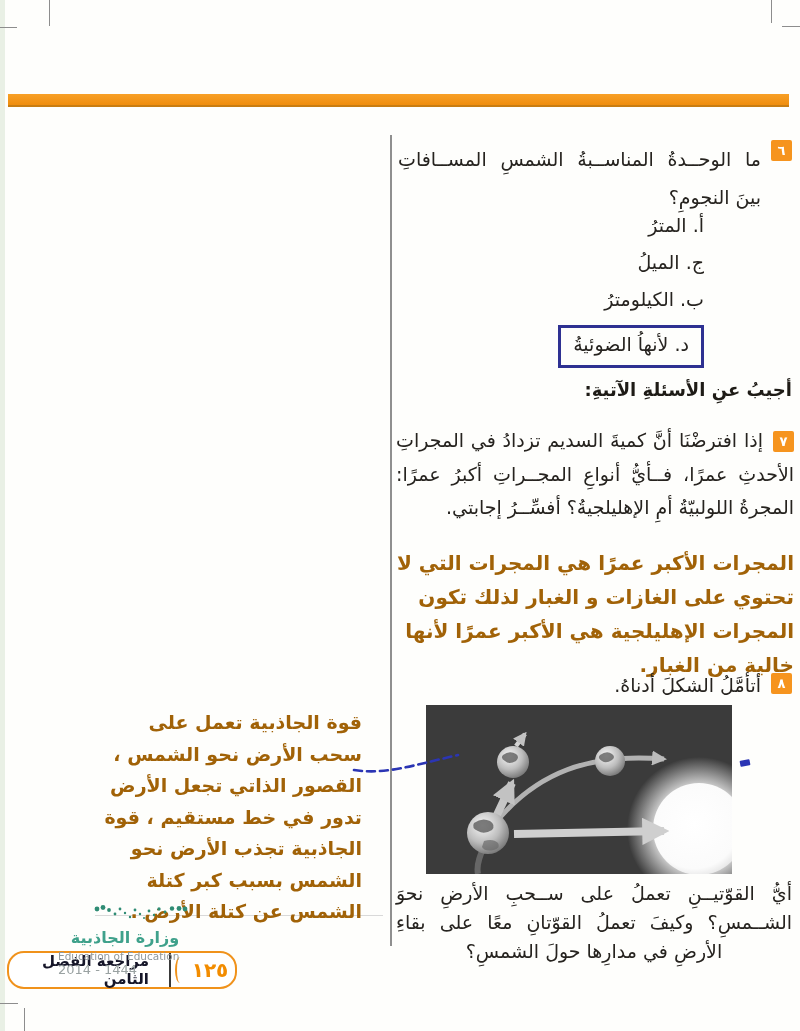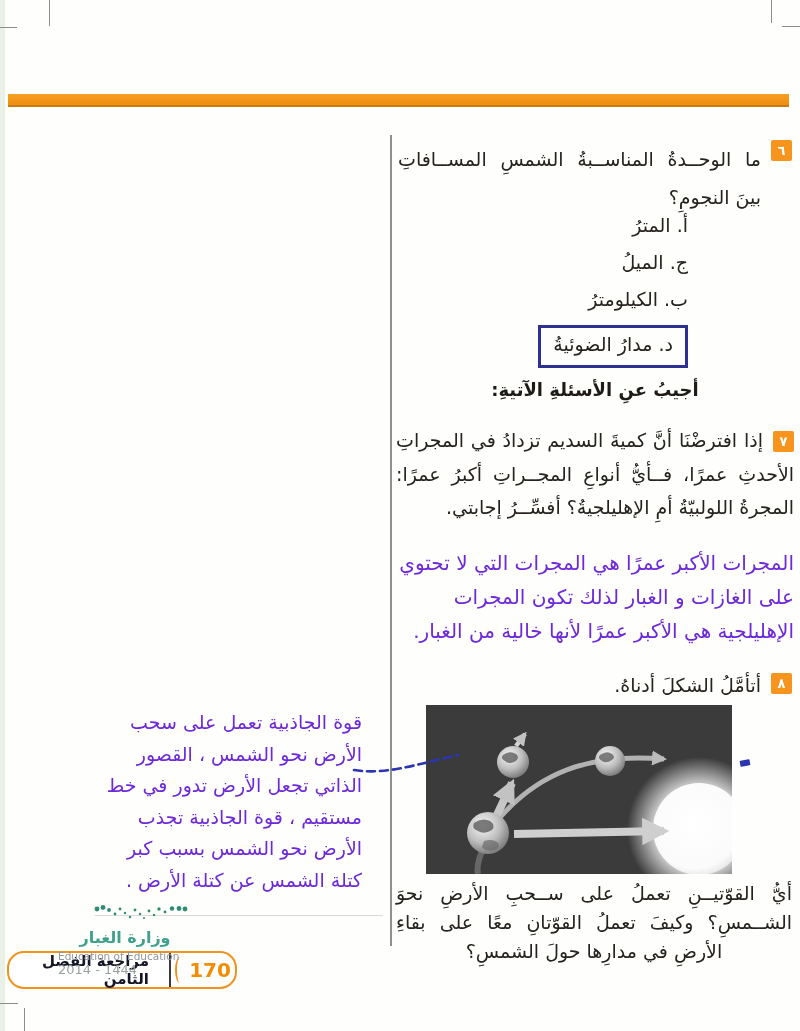--- a/index.html
+++ b/index.html
@@ -23,29 +23,29 @@
   .h-faint{left:95px;top:915px;width:288px;height:1px;background:#d9d9d9;}
   
   .badge{
     display:inline-flex;align-items:center;justify-content:center;
     width:21px;height:21px;background:#f6941e;color:#fff;
     font-size:13px;font-weight:bold;border-radius:2px;flex:0 0 21px;
   }
   .qrow{display:flex;flex-direction:row;gap:10px;direction:rtl;align-items:flex-start;}
   .qtext{font-size:19px;line-height:38px;text-align:justify;text-align-last:right;direction:rtl;flex:1;}
   .q6wrap{left:398px;top:140px;width:394px;}
-  .options{left:396px;top:212px;width:292px;direction:rtl;text-align:right;font-size:19px;}
+  .options{left:412px;top:212px;width:292px;direction:rtl;text-align:right;font-size:19px;}
   .options .opt{margin-bottom:10px;line-height:27px;}
   .answer-box{display:inline-block;border:3px solid #2e3192;padding:3px 12px 7px 12px;margin-top:2px;}
-  .heading{left:398px;top:379px;width:394px;direction:rtl;text-align:center;
+  .heading{left:398px;top:379px;width:394px;direction:rtl;text-align:right;
     font-size:18px;font-weight:bold;color:#1e1b16;}
   .q7wrap{left:396px;top:424px;width:398px;}
   .q7wrap .para{font-size:19px;line-height:33.5px;text-align:justify;text-align-last:right;direction:rtl;}
   .q7wrap .badge{float:right;margin-left:10px;margin-top:7px;}
-  .ink{color:#6d28d9;font-weight:normal;}
+  .ink{color:#a16207;font-weight:bold;}
   .answer7{left:380px;top:546px;width:414px;direction:rtl;text-align:right;
     font-size:20px;line-height:34px;}
   .q8row{left:398px;top:673px;width:394px;}
   .q8row .qtext{text-align:left;line-height:24px;}
   .figure{left:426px;top:705px;width:306px;height:169px;background:#3b3b3b;}
   .annotation{left:90px;top:707px;width:272px;direction:rtl;text-align:right;
     font-size:19px;line-height:31.5px;}
   .leader{left:346px;top:741px;width:116px;height:38px;z-index:15;}
   .blue-tick{left:740px;top:760px;width:10px;height:6px;background:#2b35b4;
     transform:rotate(-10deg);border-radius:1px;}
@@ -87,21 +87,21 @@
 
 <div class="abs q6wrap qrow">
   <span class="badge">٦</span>
   <div class="qtext">ما الوحــدةُ المناســبةُ الشمسِ المســافاتِ بينَ النجومِ؟</div>
 </div>
 
 <div class="abs options">
   <div class="opt">أ. المترُ</div>
   <div class="opt">ج. الميلُ</div>
   <div class="opt">ب. الكيلومترُ</div>
-  <div class="opt"><span class="answer-box">د. مدارُ الضوئيةُ</span></div>
+  <div class="opt"><span class="answer-box">د. لأنهاُ الضوئيةُ</span></div>
 </div>
 
 <div class="abs heading">أجيبُ عنِ الأسئلةِ الآتيةِ:</div>
 
 <div class="abs q7wrap">
   <div class="para" dir="rtl">
     <span class="badge">٧</span>
     <span>إذا افترضْنَا أنَّ كميةَ السديم تزدادُ في المجراتِ الأحدثِ عمرًا، فــأيُّ أنواعِ المجــراتِ أكبرُ عمرًا: المجرةُ اللولبيّةُ أمِ الإهليلجيةُ؟ أفسِّــرُ إجابتي.</span>
   </div>
 </div>
@@ -195,22 +195,22 @@
       <circle cx="57" cy="10" r="1.4"></circle>
       <circle cx="62" cy="14" r="1.2"></circle>
     <circle cx="67" cy="8" r="1.7"></circle>
       <circle cx="73" cy="11" r="1.4"></circle>
       <circle cx="80" cy="7.5" r="2.2"></circle>
     <circle cx="87" cy="7.5" r="2.4"></circle>
       <circle cx="93" cy="8" r="2.4"></circle>
   </g>
 </svg>
 
-<div class="abs wm-ar">وزارة الغبار</div>
+<div class="abs wm-ar">وزارة الجاذبية</div>
 <div class="abs wm-en">Education of Education</div>
 <div class="abs wm-year">2014 - 1444</div>
 
 <div class="abs capsule">
-  <div class="cap-num">170</div>
+  <div class="cap-num">١٢٥</div>
   <div class="cap-paren"></div>
   <div class="cap-sep"></div>
   <div class="cap-title">مراجعة الفصل الثامن</div>
 </div>
 
 </body></html>

